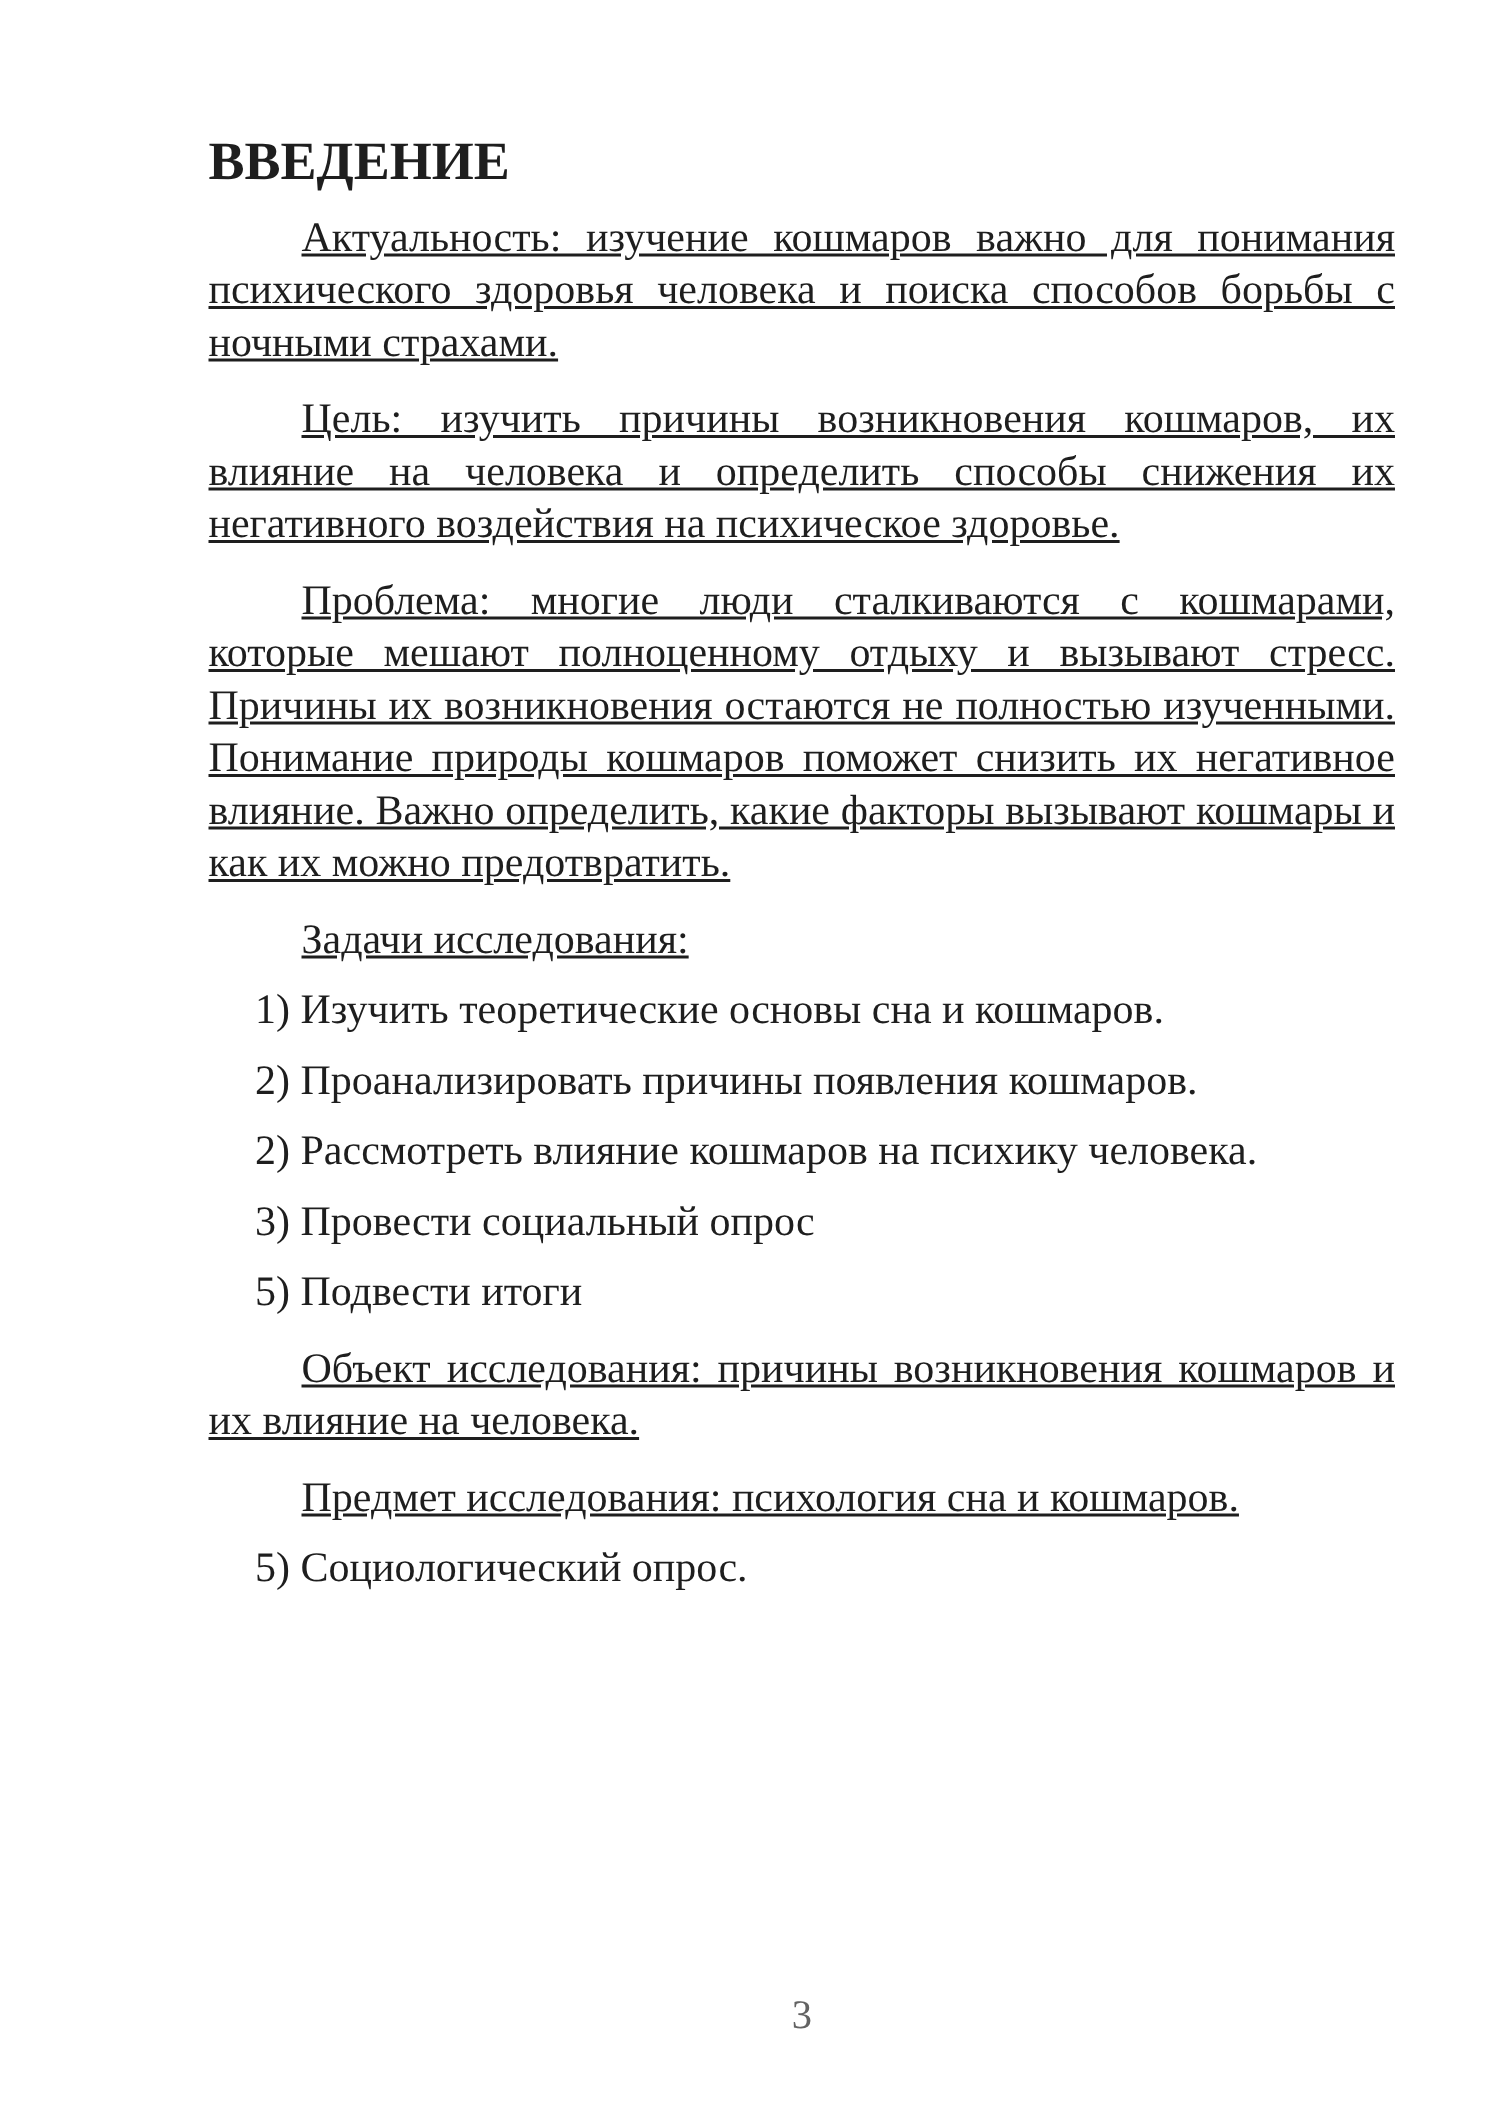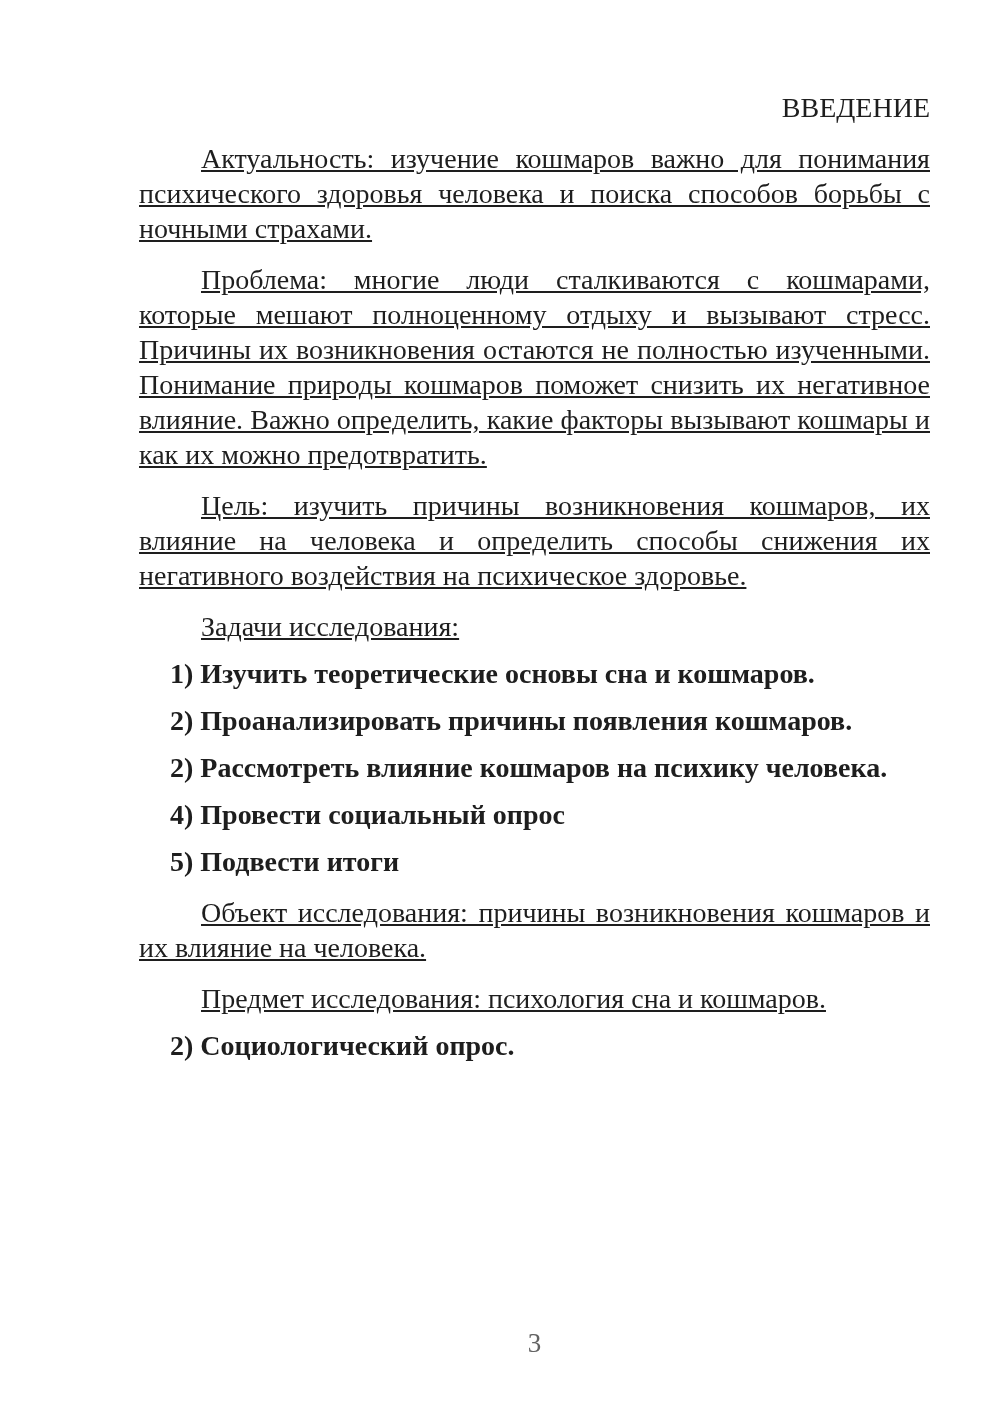--- a/index.html
+++ b/index.html
@@ -15,67 +15,66 @@
     background: #ffffff;
     padding: 90px 70px 0 139px;
     font-family: "Liberation Serif", "DejaVu Serif", serif;
     color: #1e1e1e;
     font-size: 28px;
     line-height: 35px;
     overflow: hidden;
   }
   .doc-title {
     margin: 0 0 16px 0;
-    font-size: 28px;
+    font-size: 36px;
     line-height: 35px;
-    font-weight: 400;
-    text-align: right;
+    font-weight: 700;
+    text-align: left;
   }
   p.para {
     margin: 16px 0 12px 0;
     text-align: justify;
     text-indent: 62px;
     text-decoration: underline;
   }
   p.list-item {
     margin: 0 0 12px 0;
     text-align: left;
     text-indent: 0;
     padding-left: 31px;
-    font-weight: bold;
   }
   .footer {
     position: absolute;
     top: 1326px;
     left: 139px;
     width: 791px;
     text-align: center;
     font-size: 27px;
     line-height: 35px;
     color: #636363;
   }
 </style>
 </head>
 <body>
 
 <div class="page">
 
   <h1 class="doc-title">ВВЕДЕНИЕ</h1>
 
   <p class="para">Актуальность: изучение кошмаров важно для понимания психического здоровья человека и поиска способов борьбы с ночными страхами.</p>
+  <p class="para">Цель: изучить причины возникновения кошмаров, их влияние на человека и определить способы снижения их негативного воздействия на психическое здоровье.</p>
   <p class="para">Проблема: многие люди сталкиваются с кошмарами, которые мешают полноценному отдыху и вызывают стресс. Причины их возникновения остаются не полностью изученными. Понимание природы кошмаров поможет снизить их негативное влияние. Важно определить, какие факторы вызывают кошмары и как их можно предотвратить.</p>
-  <p class="para">Цель: изучить причины возникновения кошмаров, их влияние на человека и определить способы снижения их негативного воздействия на психическое здоровье.</p>
   <p class="para">Задачи исследования:</p>
 
   <p class="list-item">1) Изучить теоретические основы сна и кошмаров.</p>
   <p class="list-item">2) Проанализировать причины появления кошмаров.</p>
   <p class="list-item">2) Рассмотреть влияние кошмаров на психику человека.</p>
-  <p class="list-item">4) Провести социальный опрос</p>
+  <p class="list-item">3) Провести социальный опрос</p>
   <p class="list-item">5) Подвести итоги</p>
 
   <p class="para">Объект исследования: причины возникновения кошмаров и их влияние на человека.</p>
   <p class="para">Предмет исследования: психология сна и кошмаров.</p>
 
-  <p class="list-item">2) Социологический опрос.</p>
+  <p class="list-item">5) Социологический опрос.</p>
 
   <div class="footer">3</div>
 
 </div>
 
 </body></html>

